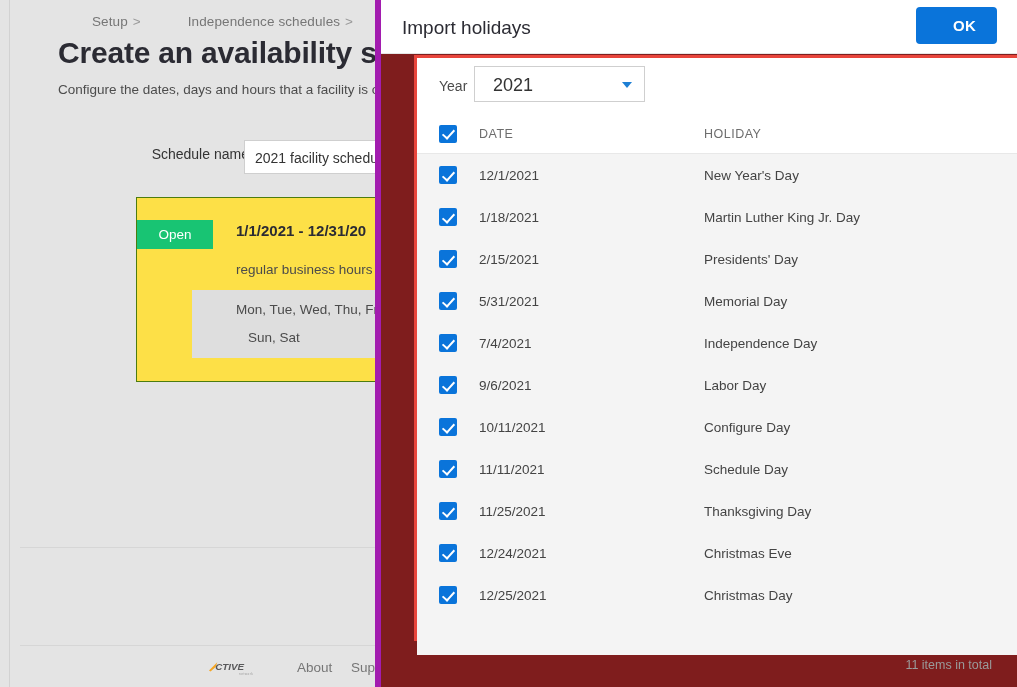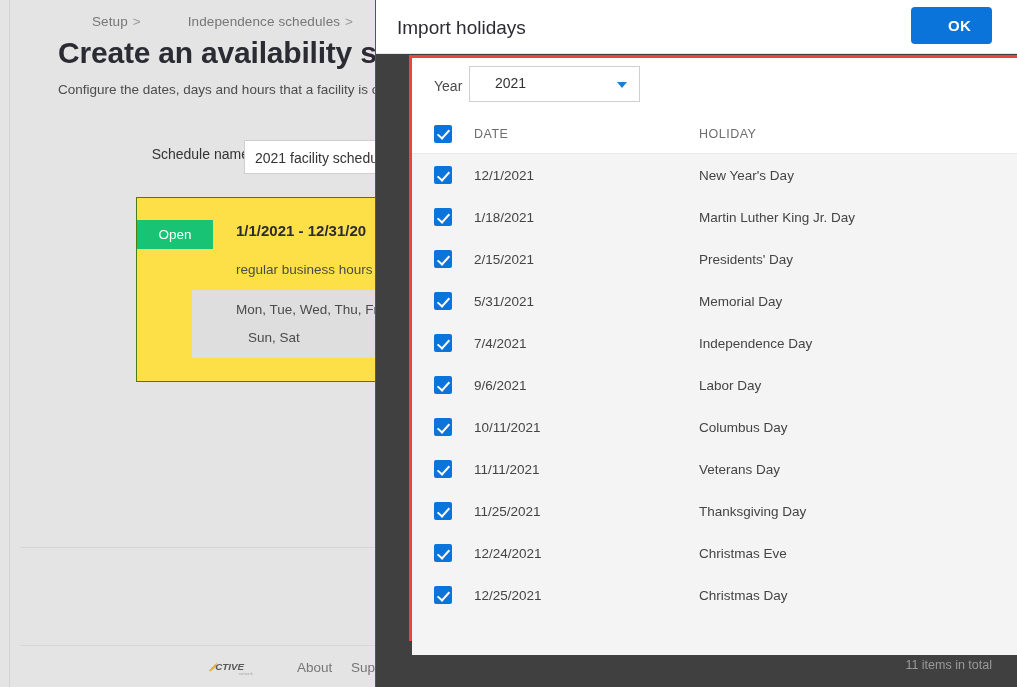--- a/index.html
+++ b/index.html
@@ -167,22 +167,22 @@
     white-space: nowrap;
   }
   #footer-about { left: 287px; }
   #footer-support { left: 341px; }
 
   
   #modal {
     position: absolute;
     left: 375px; top: 0;
     width: 642px; height: 687px;
-    background: #404040;
-    border-left: 1px solid #a21caf;
+    background: #7f1d1d;
+    border-left: 6px solid #a21caf;
   }
   .modal-header {
     position: absolute;
     left: 0; top: 0;
     width: 642px; height: 54px;
     background: #fff;
     border-bottom: 1px solid #e6e6e6;
   }
   .modal-title {
     position: absolute;
@@ -230,22 +230,22 @@
   }
   .year-select {
     position: absolute;
     left: 57px; top: 8px;
     width: 171px; height: 36px;
     background: #fff;
     border: 1px solid #cfcfcf;
   }
   .year-select-value {
     position: absolute;
-    left: 25px; top: 8px;
-    font-size: 14px;
+    left: 18px; top: 8px;
+    font-size: 18px;
     color: #333;
   }
   .caret {
     position: absolute;
     right: 12px; top: 15px;
     width: 0; height: 0;
     border-left: 5.5px solid transparent;
     border-right: 5.5px solid transparent;
     border-top: 6px solid #1d7fd4;
   }
@@ -421,26 +421,26 @@
               <div class="col-holiday">Independence Day</div>
             </div>
             <div class="hol-row">
               <div class="cb"></div>
               <div class="col-date">9/6/2021</div>
               <div class="col-holiday">Labor Day</div>
             </div>
             <div class="hol-row">
               <div class="cb"></div>
               <div class="col-date">10/11/2021</div>
-              <div class="col-holiday">Columbus Day</div>
+              <div class="col-holiday">Configure Day</div>
             </div>
             <div class="hol-row">
               <div class="cb"></div>
               <div class="col-date">11/11/2021</div>
-              <div class="col-holiday">Veterans Day</div>
+              <div class="col-holiday">Schedule Day</div>
             </div>
             <div class="hol-row">
               <div class="cb"></div>
               <div class="col-date">11/25/2021</div>
               <div class="col-holiday">Thanksgiving Day</div>
             </div>
             <div class="hol-row">
               <div class="cb"></div>
               <div class="col-date">12/24/2021</div>
               <div class="col-holiday">Christmas Eve</div>

